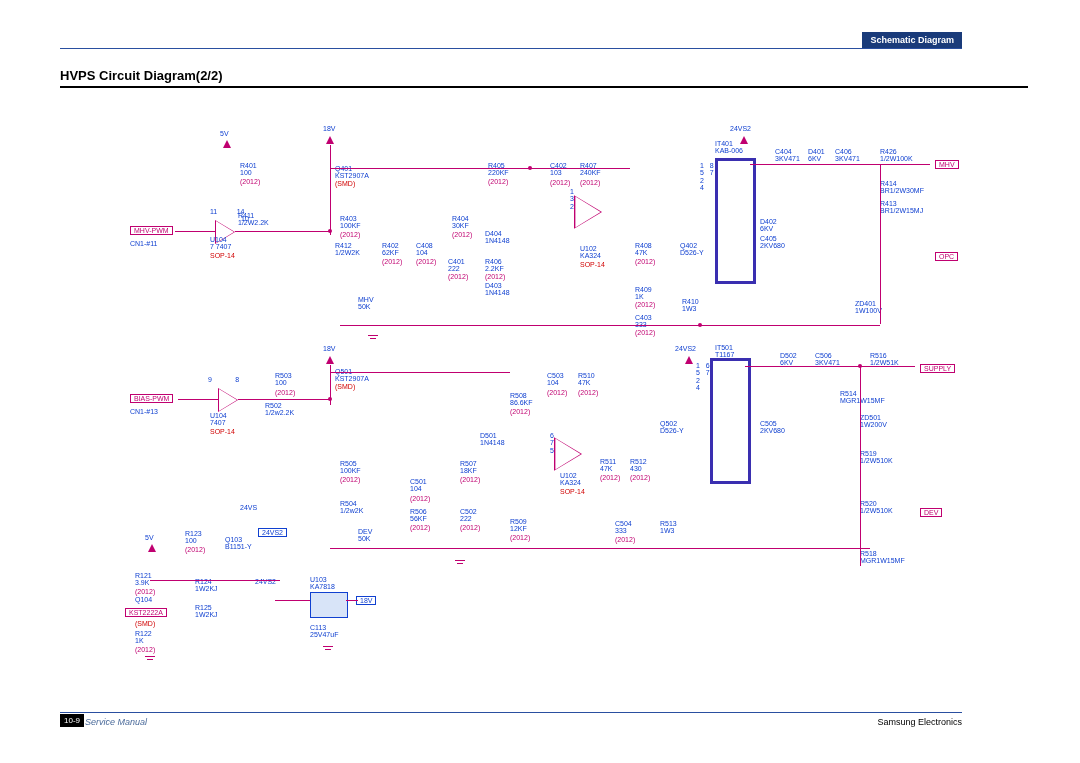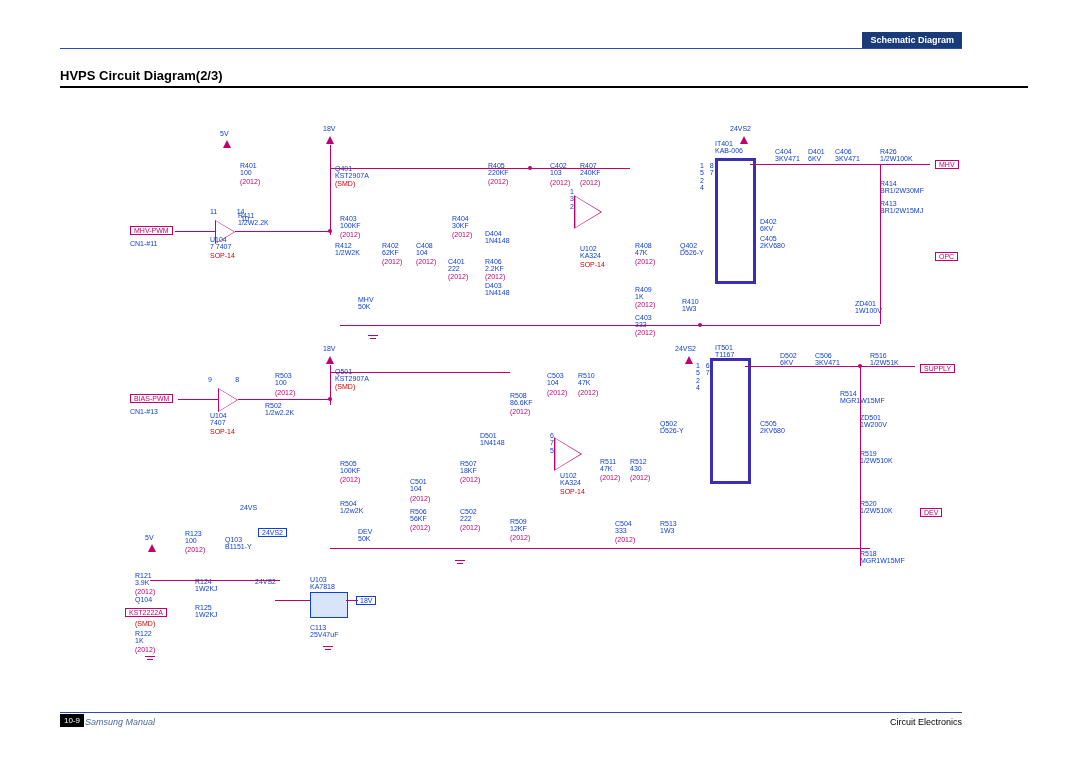--- a/index.html
+++ b/index.html
@@ -38,21 +38,21 @@
   .gnd::after{content:"";position:absolute;left:2px;top:3px;width:6px;height:1px;background:#c00070;box-shadow:1px 3px 0 -1px #c00070}
   .trans{position:absolute;border:3px solid #3a2fb0;background:#fff}
   .arrow{position:absolute;width:0;height:0;border-left:4px solid transparent;border-right:4px solid transparent;border-bottom:8px solid #c00070}
 </style>
 </head>
 <body>
 
 <div class="page">
   <div class="rule-top"></div>
   <div class="hdr-tab">Schematic Diagram</div>
-  <div class="title">HVPS Circuit Diagram(2/3)</div>
+  <div class="title">HVPS Circuit Diagram(2/2)</div>
   <div class="title-line"></div>
 
   <div class="schem">
 
     <div class="lbl blu" style="left:160px;top:30px">5V</div>
     <div class="arrow" style="left:163px;top:40px"></div>
     <div class="lbl blu" style="left:263px;top:25px">18V</div>
     <div class="arrow" style="left:266px;top:36px"></div>
     <div class="lbl blu" style="left:670px;top:25px">24VS2</div>
     <div class="arrow" style="left:680px;top:36px"></div>
@@ -342,15 +342,15 @@
 
     <div class="node" style="left:270px;top:131px"></div>
     <div class="node" style="left:470px;top:68px"></div>
     <div class="node" style="left:640px;top:225px"></div>
     <div class="node" style="left:270px;top:299px"></div>
     <div class="node" style="left:800px;top:266px"></div>
   </div>
 
   <div class="rule-bot"></div>
   <div class="foot-badge">10-9</div>
-  <div class="foot-l">Samsung Manual</div>
-  <div class="foot-r">Circuit Electronics</div>
+  <div class="foot-l">Service Manual</div>
+  <div class="foot-r">Samsung Electronics</div>
 </div>
 
 </body></html>

